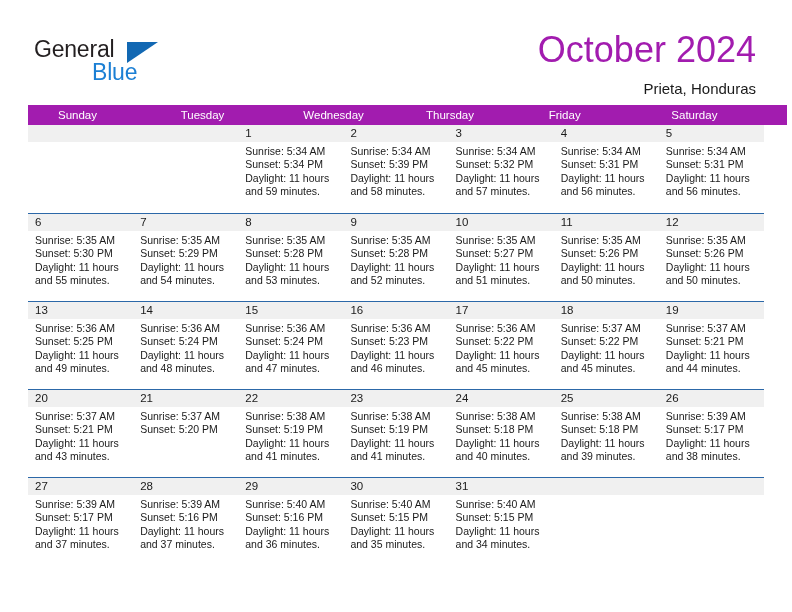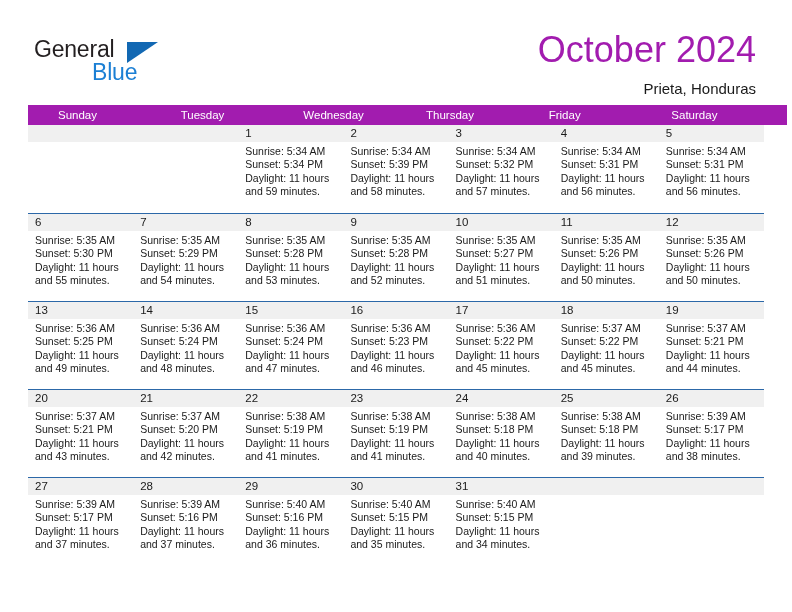--- a/index.html
+++ b/index.html
@@ -344,21 +344,20 @@
               <div>Sunrise: 5:37 AM</div>
               <div>Sunset: 5:21 PM</div>
               <div class="daylight">Daylight: 11 hours and 43 minutes.</div>
             </div>
           </div>
           <div class="cell">
             <div class="date-band">21</div>
             <div class="cell-body">
               <div>Sunrise: 5:37 AM</div>
               <div>Sunset: 5:20 PM</div>
-              <div class="daylight">Daylight: 11 hours and 42 minutes.</div>
             </div>
           </div>
           <div class="cell">
             <div class="date-band">22</div>
             <div class="cell-body">
               <div>Sunrise: 5:38 AM</div>
               <div>Sunset: 5:19 PM</div>
               <div class="daylight">Daylight: 11 hours and 41 minutes.</div>
             </div>
           </div>

